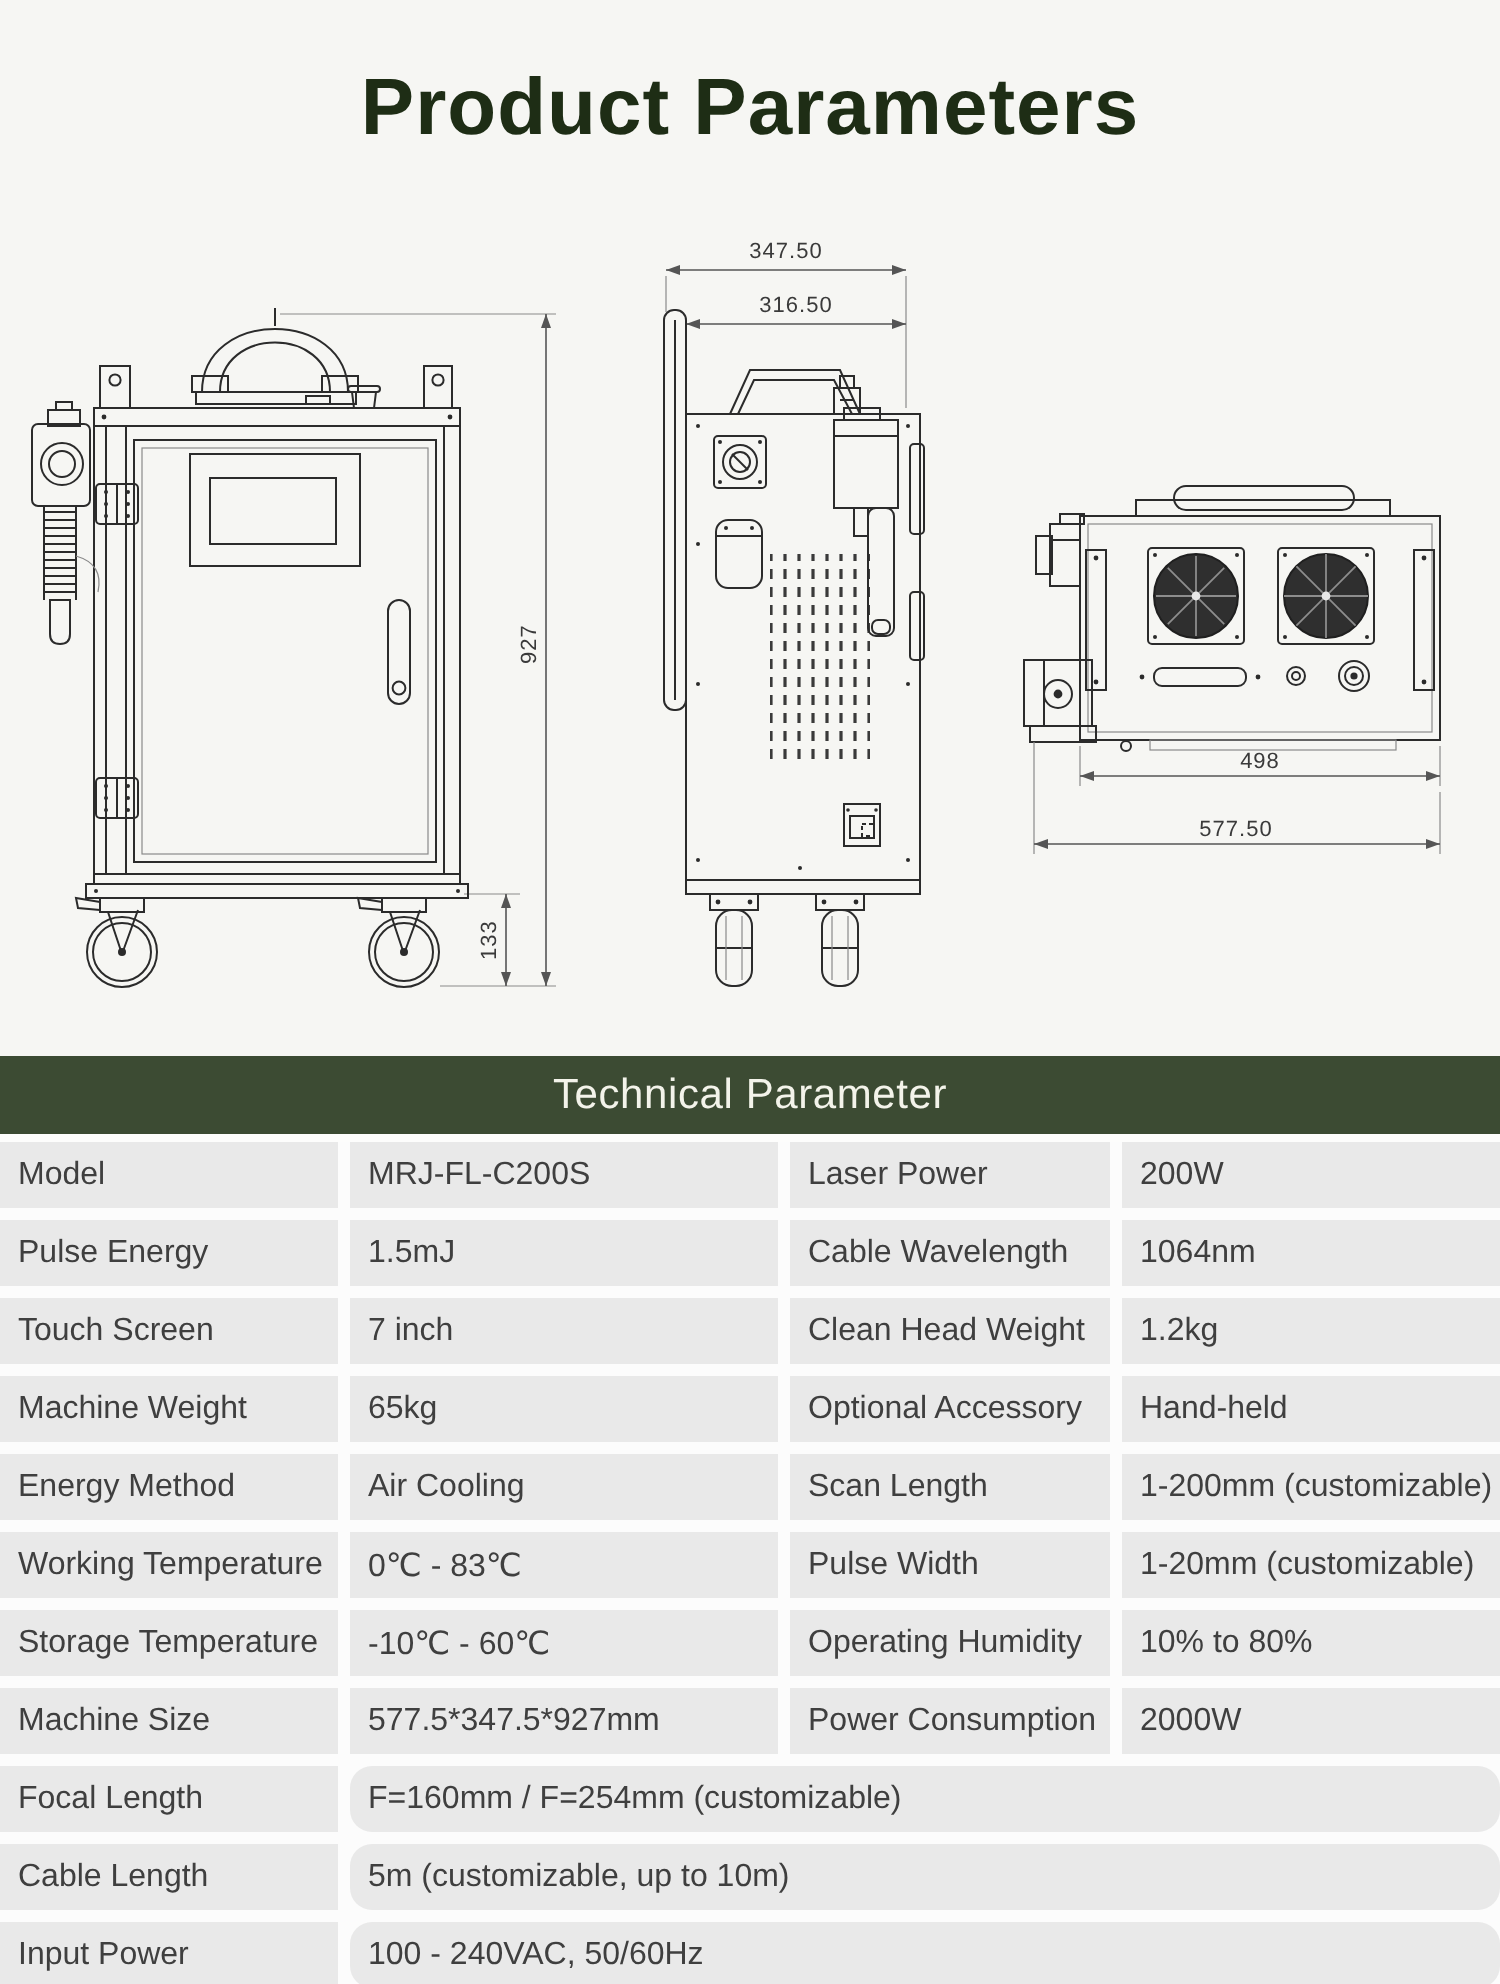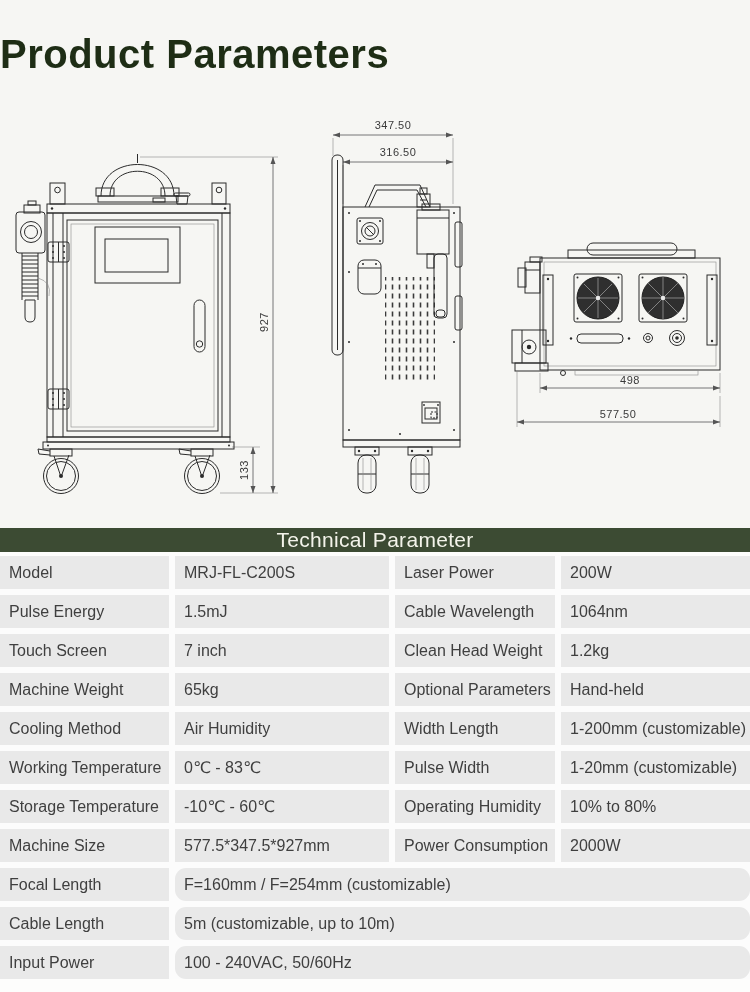--- a/index.html
+++ b/index.html
@@ -2,38 +2,38 @@
 <html><head>
 <meta charset="utf-8">
 <style>
   html,body{margin:0;padding:0;}
   body{
     width:750px;height:992px;overflow:hidden;position:relative;
     background:#fdfdfc;
     font-family:"Liberation Sans","DejaVu Sans",sans-serif;
   }
   .top-section{background:#f6f6f3;height:528px;position:relative;}
-  .title-wrap{height:100px;display:flex;align-items:center;}
+  .title-wrap{height:100px;display:flex;align-items:center;justify-content:center;}
   .page-title{
     font-size:40px;font-weight:bold;letter-spacing:.5px;color:#1e2d15;
     margin:0;padding-top:8px;
   }
   .drawings{position:absolute;top:100px;left:0;width:595px;height:428px;}
   .drawings svg{position:absolute;display:block;}
   #svg-front{left:10px;top:50px;}
   #svg-side{left:305px;top:12px;}
   #svg-top{left:508px;top:118px;}
   svg .ln{stroke:#2b2b2b;stroke-width:1;fill:none;}
   svg .thin{stroke:#8a8a8a;stroke-width:.6;fill:none;}
   svg .dim{stroke:#555;stroke-width:.8;fill:none;}
   svg .dimtxt{fill:#3a3a3a;font-size:11px;letter-spacing:.5px;}
   svg .dot{fill:#2b2b2b;stroke:none;}
   svg .arr{fill:#555;stroke:none;}
   .green-bar{
-    height:24px;background:#3c4b33;color:#f3f3ea;
+    height:39px;background:#3c4b33;color:#f3f3ea;
     display:flex;align-items:center;justify-content:center;
     font-size:21px;letter-spacing:.3px;
   }
   .param-table{
     margin-top:4px;background:#fcfcfc;
     display:grid;
     grid-template-columns:169px 214px 160px 1fr;
     grid-auto-rows:33px;
     column-gap:6px;row-gap:6px;
   }
@@ -417,27 +417,27 @@
   </div>
   <div class="row">
     <div class="cell">Touch Screen</div>
     <div class="cell">7 inch</div>
     <div class="cell">Clean Head Weight</div>
     <div class="cell">1.2kg</div>
   </div>
   <div class="row">
     <div class="cell">Machine Weight</div>
     <div class="cell">65kg</div>
-    <div class="cell">Optional Parameters</div>
+    <div class="cell">Optional Accessory</div>
     <div class="cell">Hand-held</div>
   </div>
   <div class="row">
-    <div class="cell">Cooling Method</div>
-    <div class="cell">Air Humidity</div>
-    <div class="cell">Width Length</div>
+    <div class="cell">Energy Method</div>
+    <div class="cell">Air Cooling</div>
+    <div class="cell">Scan Length</div>
     <div class="cell">1-200mm (customizable)</div>
   </div>
   <div class="row">
     <div class="cell">Working Temperature</div>
     <div class="cell">0℃ - 83℃</div>
     <div class="cell">Pulse Width</div>
     <div class="cell">1-20mm (customizable)</div>
   </div>
   <div class="row">
     <div class="cell">Storage Temperature</div>

